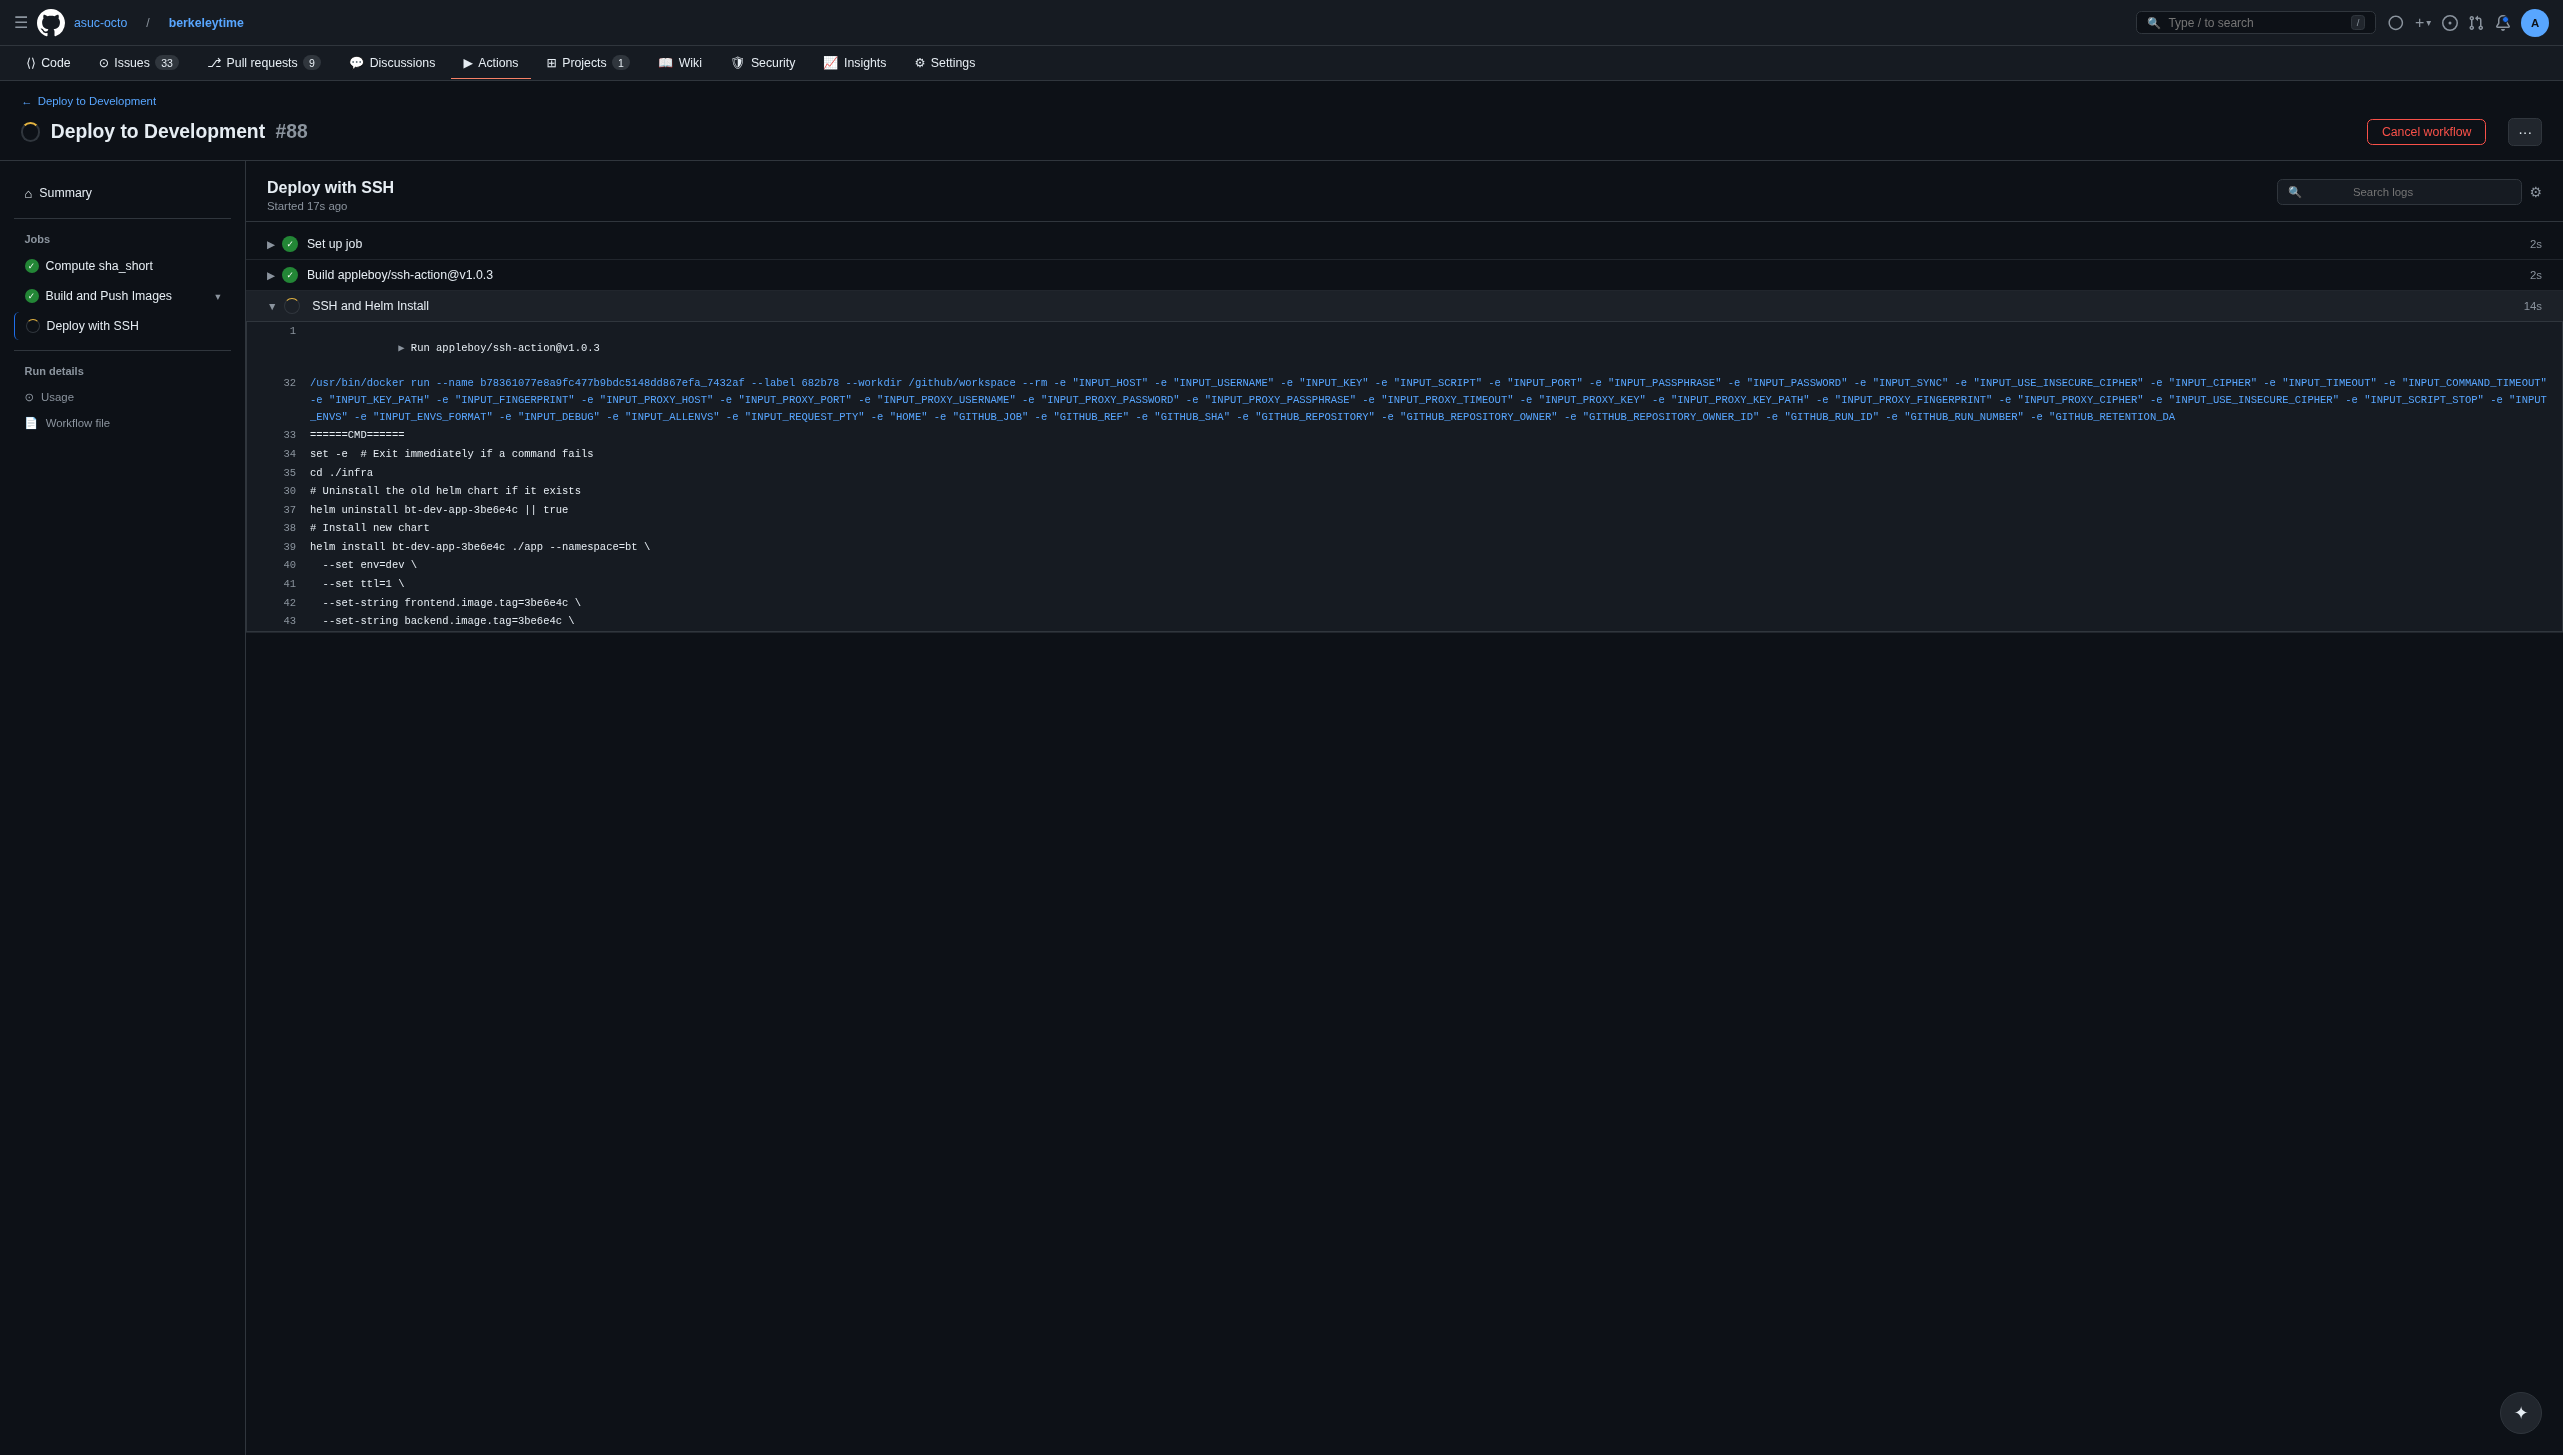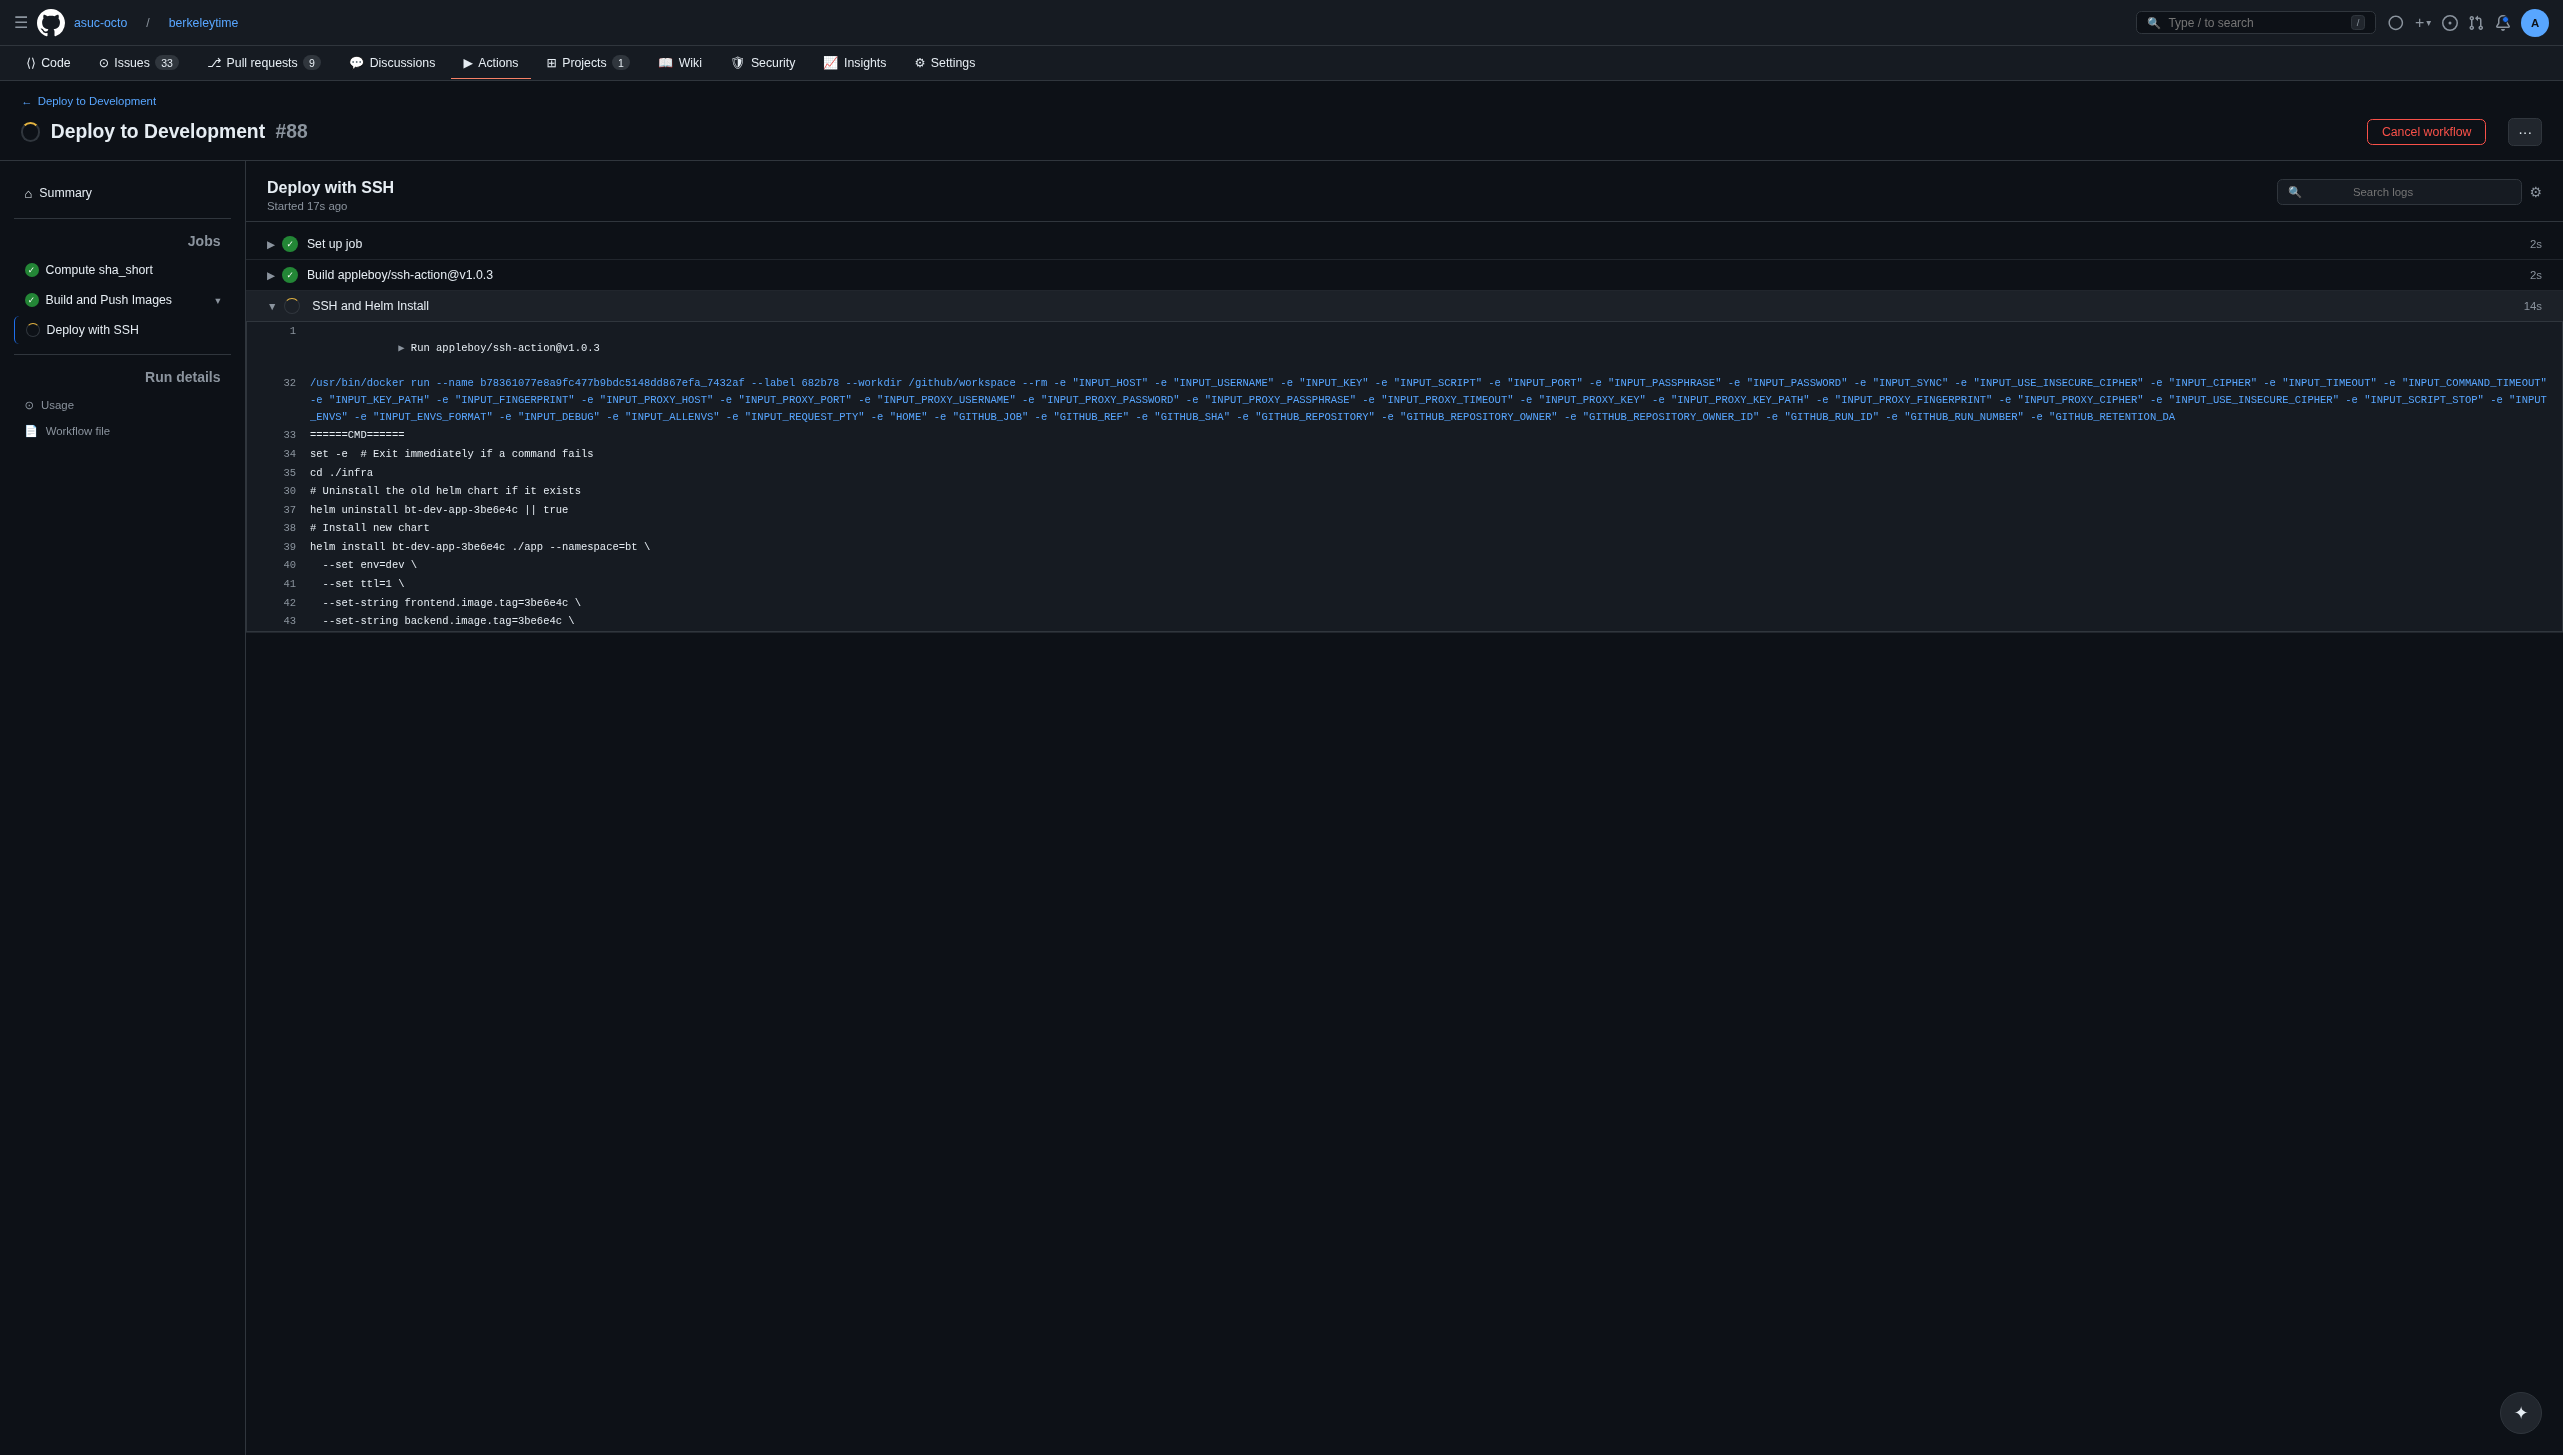--- a/index.html
+++ b/index.html
@@ -247,26 +247,25 @@
       cursor: pointer;
       color: #e6edf3;
       font-size: 12.3px;
       margin-bottom: 1.8px;
     }
     .sidebar-divider {
       border-top: 0.9px solid #30363d;
       margin: 10.5px 0;
     }
     .sidebar-section-label {
-      font-size: 14px;
+      font-size: 11px;
       color: #8b949e;
       font-weight: 600;
       padding: 3.5px 10.5px;
       margin-bottom: 3.5px;
-      text-align: right;
     }
     .job-icon-success {
       width: 14px;
       height: 14px;
       border-radius: 50%;
       background: #238636;
       display: flex;
       align-items: center;
       justify-content: center;
       flex-shrink: 0;
@@ -481,21 +480,21 @@
 
 <nav class="top-nav">
   <div class="top-nav-left">
     <button class="icon-btn hamburger-icon">☰</button>
     <svg class="github-logo" viewBox="0 0 16 16" fill="white">
       <path d="M8 0C3.58 0 0 3.58 0 8c0 3.54 2.29 6.53 5.47 7.59.4.07.55-.17.55-.38 0-.19-.01-.82-.01-1.49-2.01.37-2.53-.49-2.69-.94-.09-.23-.48-.94-.82-1.13-.28-.15-.68-.52-.01-.53.63-.01 1.08.58 1.23.82.72 1.21 1.87.87 2.33.66.07-.52.28-.87.51-1.07-1.78-.2-3.64-.89-3.64-3.95 0-.87.31-1.59.82-2.15-.08-.2-.36-1.02.08-2.12 0 0 .67-.21 2.2.82.64-.18 1.32-.27 2-.27.68 0 1.36.09 2 .27 1.53-1.04 2.2-.82 2.2-.82.44 1.1.16 1.92.08 2.12.51.56.82 1.27.82 2.15 0 3.07-1.87 3.75-3.65 3.95.29.25.54.73.54 1.48 0 1.07-.01 1.93-.01 2.2 0 .21.15.46.55.38A8.013 8.013 0 0016 8c0-4.42-3.58-8-8-8z"></path>
     </svg>
     <div class="repo-path">
       <span style="cursor:pointer;color:#58a6ff;">asuc-octo</span>
       <span class="separator">/</span>
-      <span style="cursor:pointer;color:#58a6ff;font-weight:400;">berkeleytime</span>
+      <span style="cursor:pointer;color:#58a6ff;font-weight:700;">berkeleytime</span>
     </div>
   </div>
 
   <div class="search-bar">
     <span style="color:#8b949e;font-size:11.4px;">🔍</span>
     <input type="text" placeholder="Type / to search" style="">
     <span class="search-shortcut">/</span>
   </div>
 
   <div class="top-nav-right">

